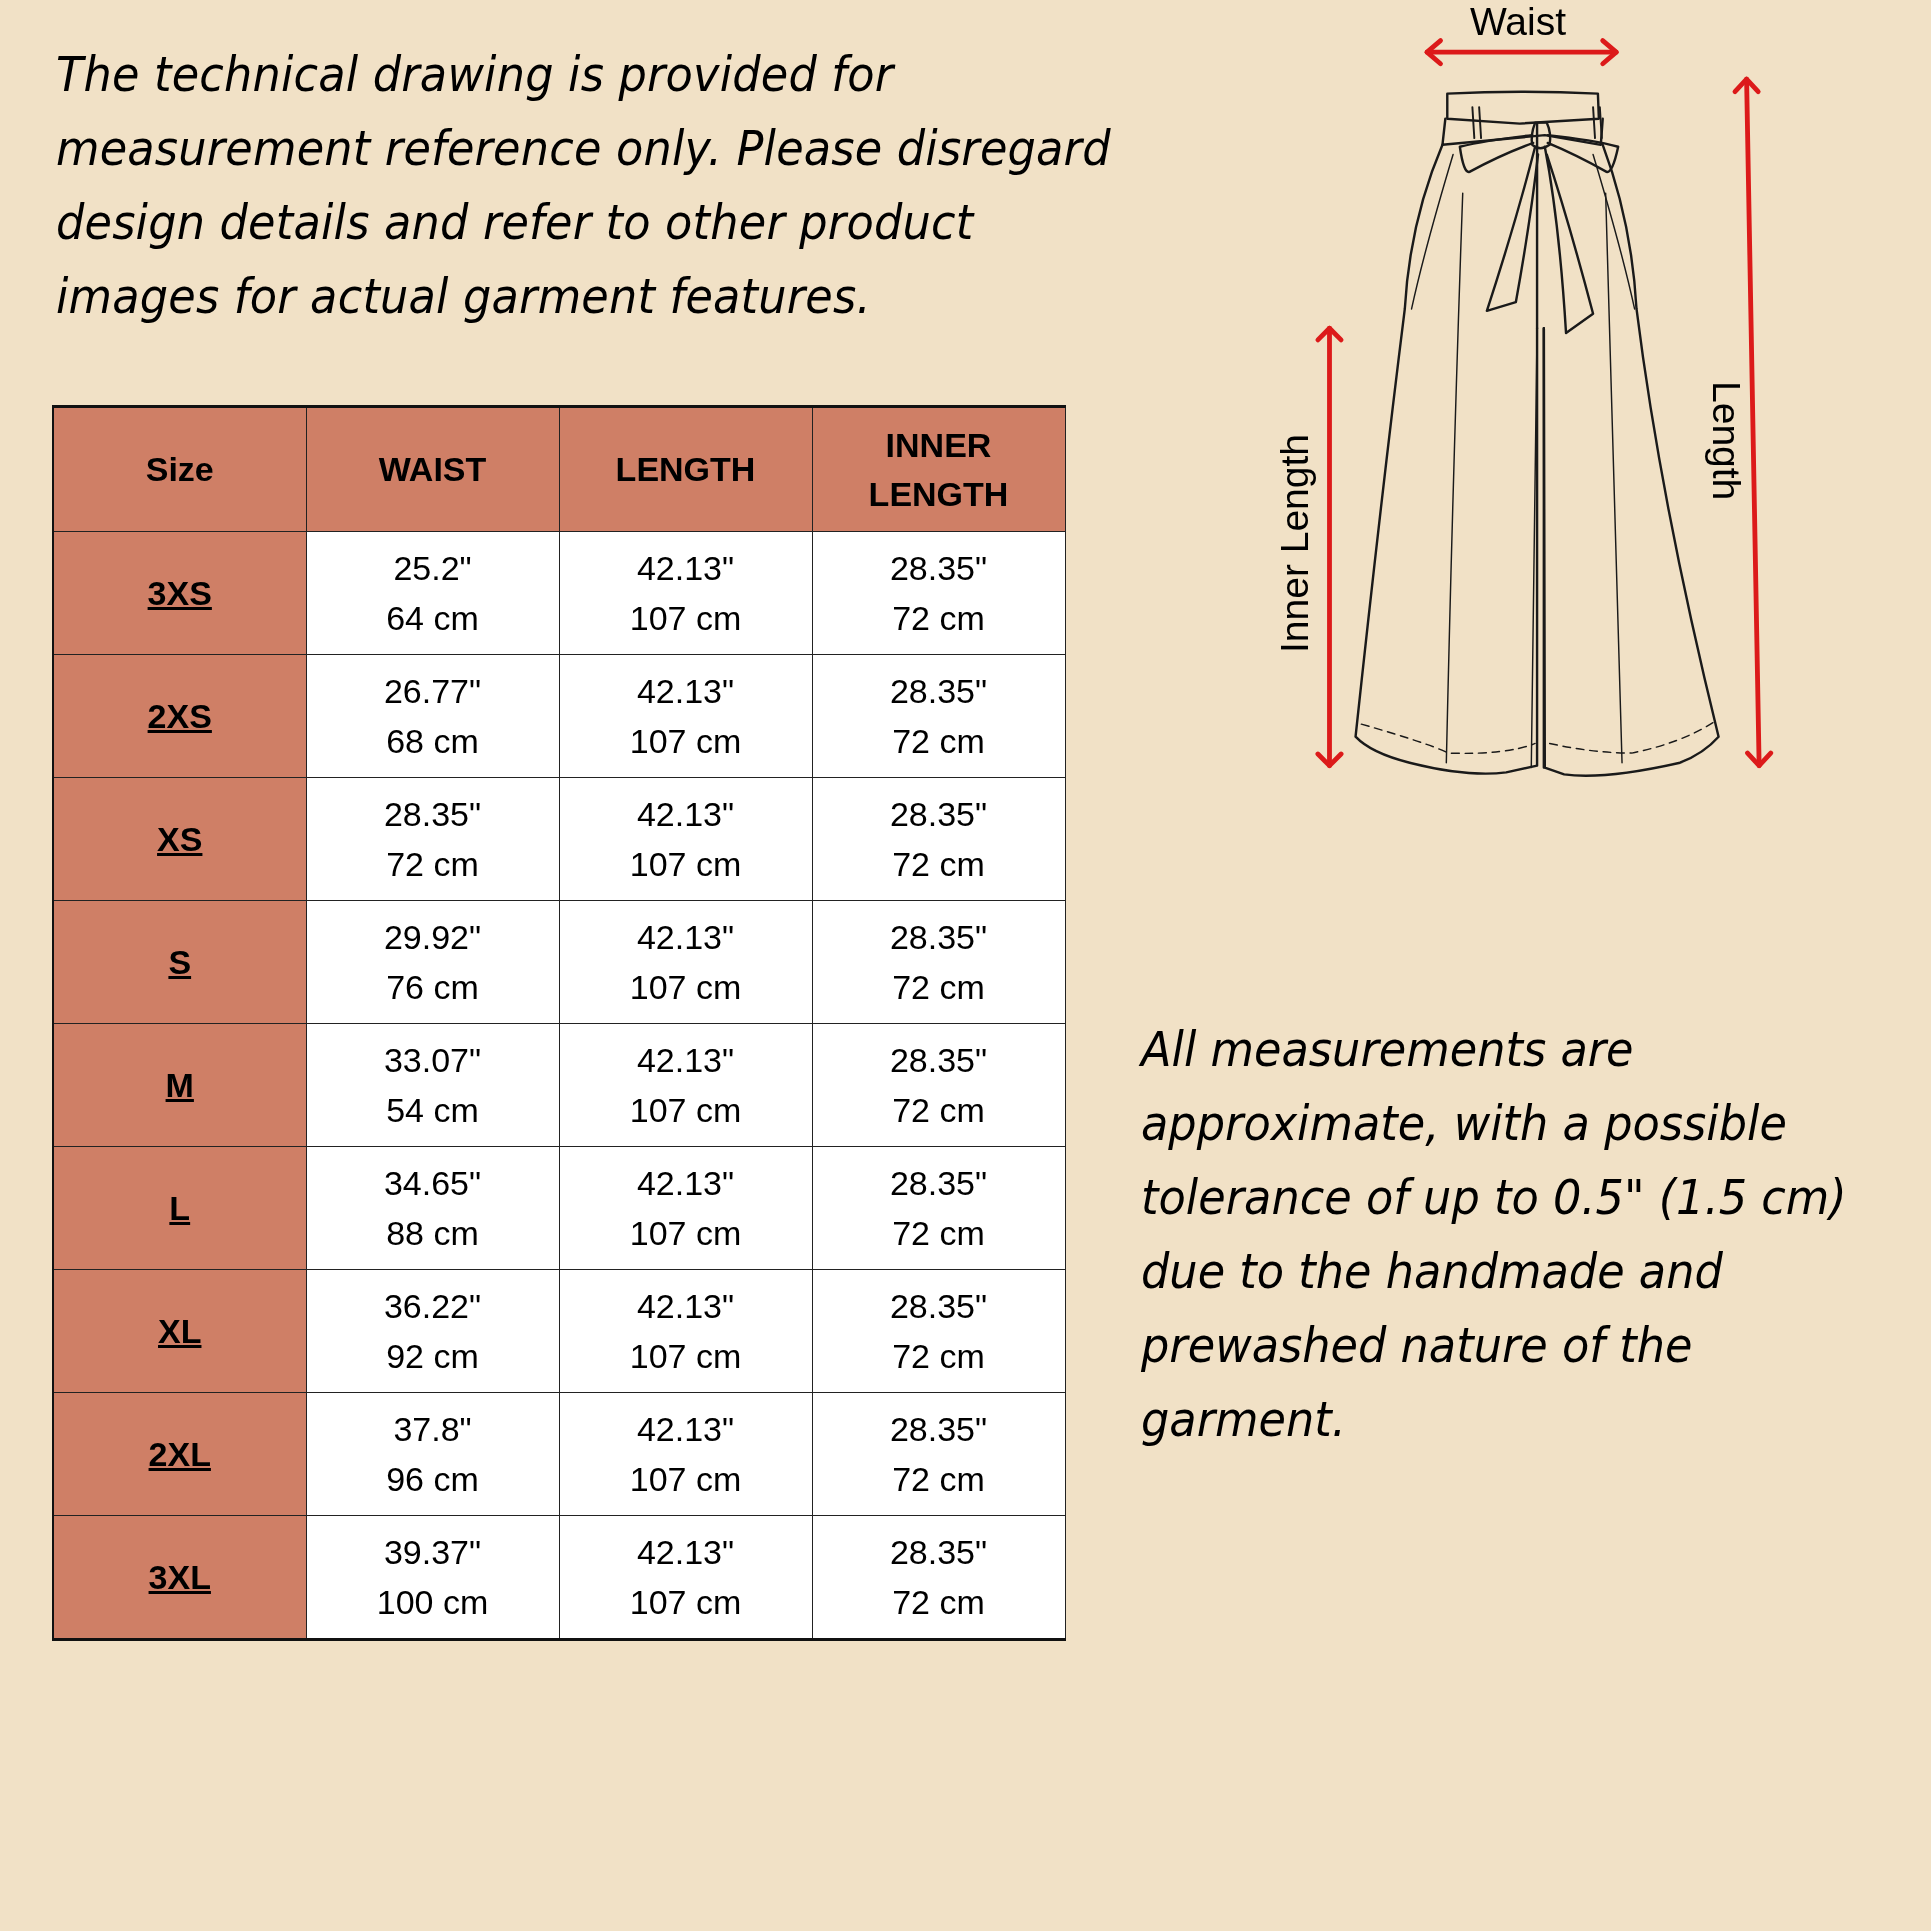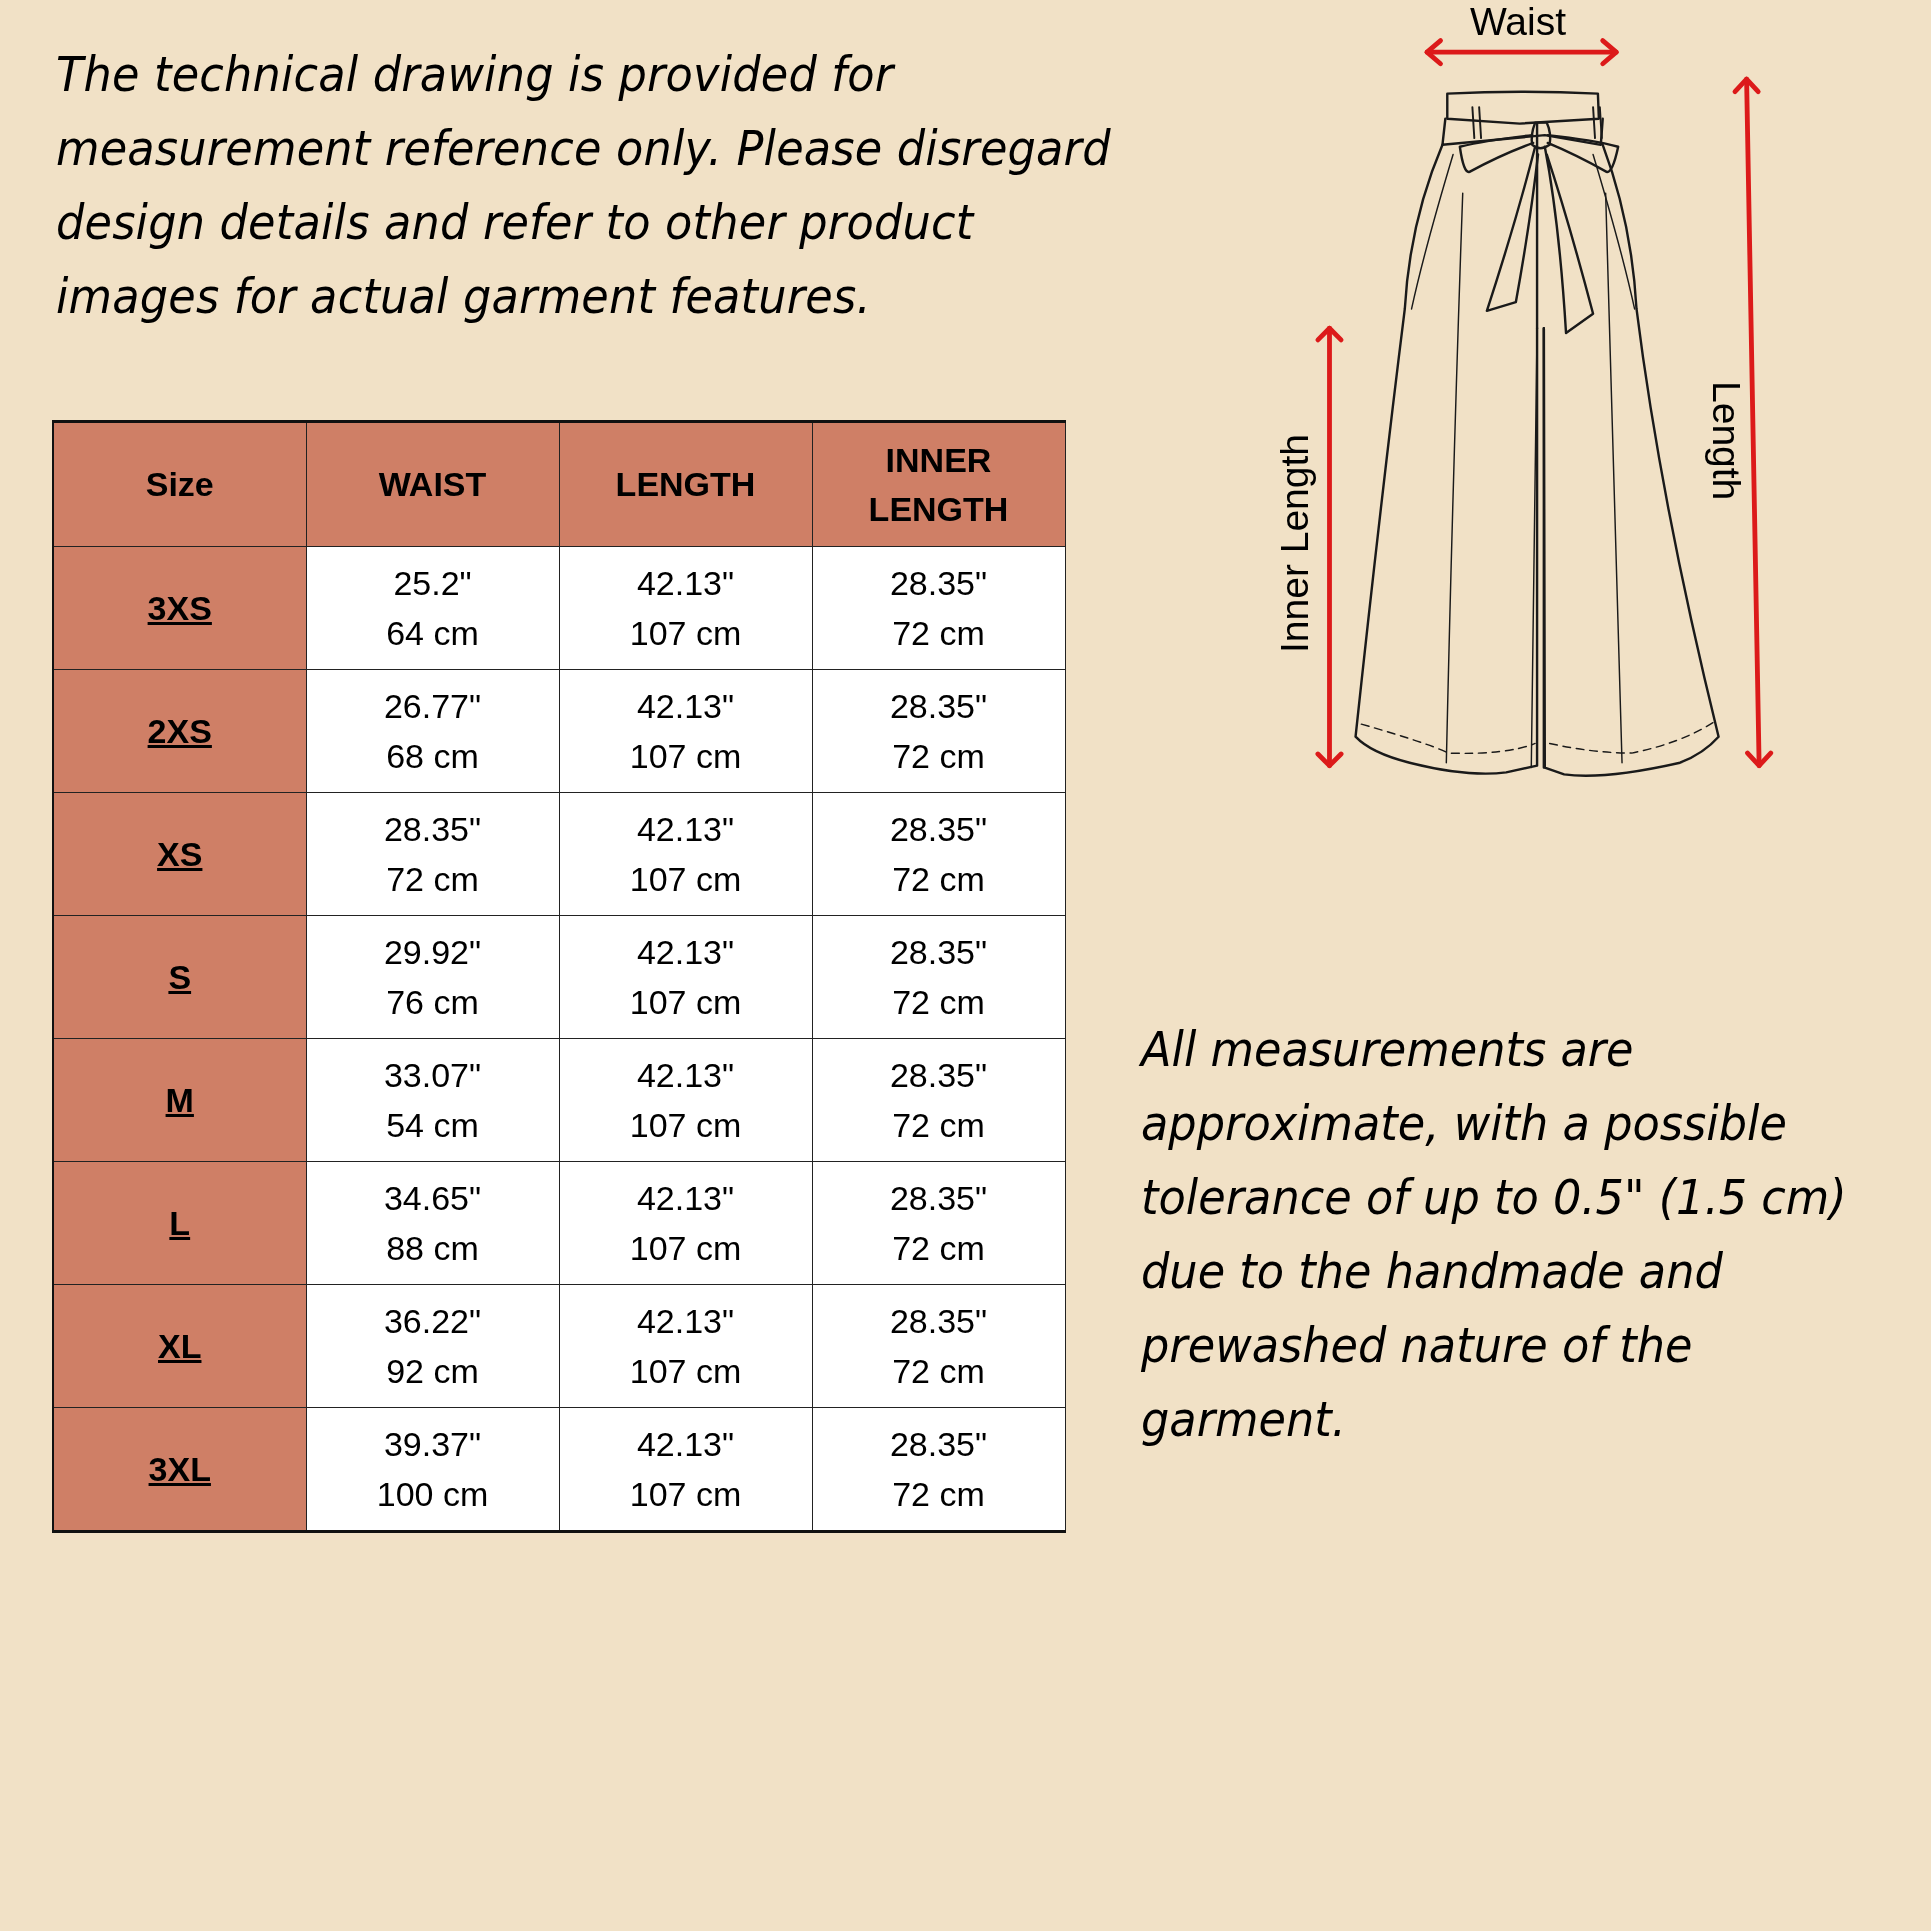--- a/index.html
+++ b/index.html
@@ -20,21 +20,21 @@
   .note {
     position:absolute; left:1141px; top:1012px; width:772px;
     font-family:"DejaVu Sans", sans-serif;
     font-style:italic; font-weight:300;
     font-size:48px; line-height:74px;
     transform: scaleX(0.93); transform-origin:left top;
   }
   .intro div, .note div { white-space:nowrap; }
 
   table.size-chart {
-    position:absolute; left:52px; top:420px;
+    position:absolute; left:52px; top:405px;
     width:1013px; border-collapse:collapse;
     table-layout:fixed;
   }
   table.size-chart col { width:253px; }
   table.size-chart th, table.size-chart td {
     border:1.4px solid #222; text-align:center; vertical-align:middle;
     padding:0;
   }
   table.size-chart thead th {
     background:#CF7F66; height:123px; font-weight:bold; font-size:34px; line-height:49px;
@@ -193,20 +193,37 @@
           <span class="cell-line">42.13"</span>
           <span class="cell-line">107 cm</span>
         </td>
         <td>
           <span class="cell-line">28.35"</span>
           <span class="cell-line">72 cm</span>
         </td>
       </tr>
       <tr>
         <td class="size-cell">
+          <span class="cell-line">2XL</span>
+        </td>
+        <td>
+          <span class="cell-line">37.8"</span>
+          <span class="cell-line">96 cm</span>
+        </td>
+        <td>
+          <span class="cell-line">42.13"</span>
+          <span class="cell-line">107 cm</span>
+        </td>
+        <td>
+          <span class="cell-line">28.35"</span>
+          <span class="cell-line">72 cm</span>
+        </td>
+      </tr>
+      <tr>
+        <td class="size-cell">
           <span class="cell-line">3XL</span>
         </td>
         <td>
           <span class="cell-line">39.37"</span>
           <span class="cell-line">100 cm</span>
         </td>
         <td>
           <span class="cell-line">42.13"</span>
           <span class="cell-line">107 cm</span>
         </td>

